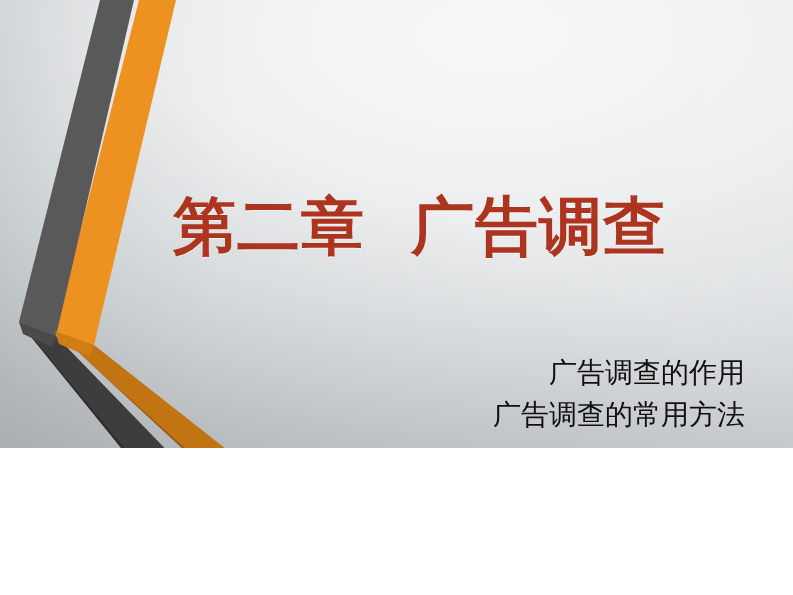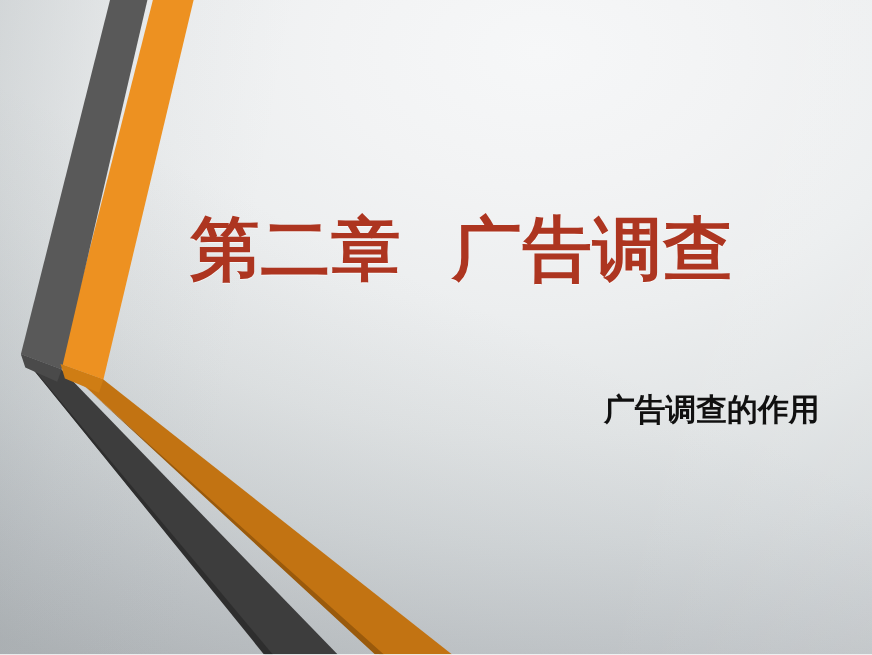--- a/index.html
+++ b/index.html
@@ -4,21 +4,21 @@
 <title>Slide</title>
 <style>
   html, body {
     margin: 0;
     padding: 0;
     background: #ffffff;
   }
   #slide {
     position: relative;
     width: 793px;
-    height: 595px;
+    height: 448px;
     overflow: hidden;
     font-family: "Liberation Sans", "DejaVu Sans", sans-serif;
     
     background:
       radial-gradient(ellipse 118% 105% at 62% 8%,
         #f6f7f8 0%,
         #f2f3f4 20%,
         #eceeef 38%,
         #e2e5e6 56%,
         #d5d9db 72%,
@@ -78,21 +78,21 @@
   #subtitle {
     position: absolute;
     right: 48px;
     top: 352px;
     width: 470px;
     text-align: right;
     font-family: "DejaVu Serif", "Liberation Serif", serif;
     font-size: 28px;
     line-height: 42px;
     color: #101010;
-    font-weight: bold;
+    font-weight: normal;
   }
   #subtitle .sub-line {
     display: block;
     white-space: pre;
   }
 </style>
 </head>
 <body>
 
 <div id="slide">
@@ -116,15 +116,16 @@
 
     <polygon points="19,322 56,336 52,347 23,334" fill="#4a4a4a"></polygon>
 
     <polygon points="55,331 94,345 90,357 59,344" fill="#cf7d14"></polygon>
   </svg>
 
   <div id="title" style="color:#ad3520">第二章  广告调查</div>
 
   <div id="subtitle" style="color: rgb(16, 16, 16);">
     <span class="sub-line">广告调查的作用</span>
+    <span class="sub-line">广告调查的常用方法</span>
   </div>
 
 </div>
 
 </body></html>

